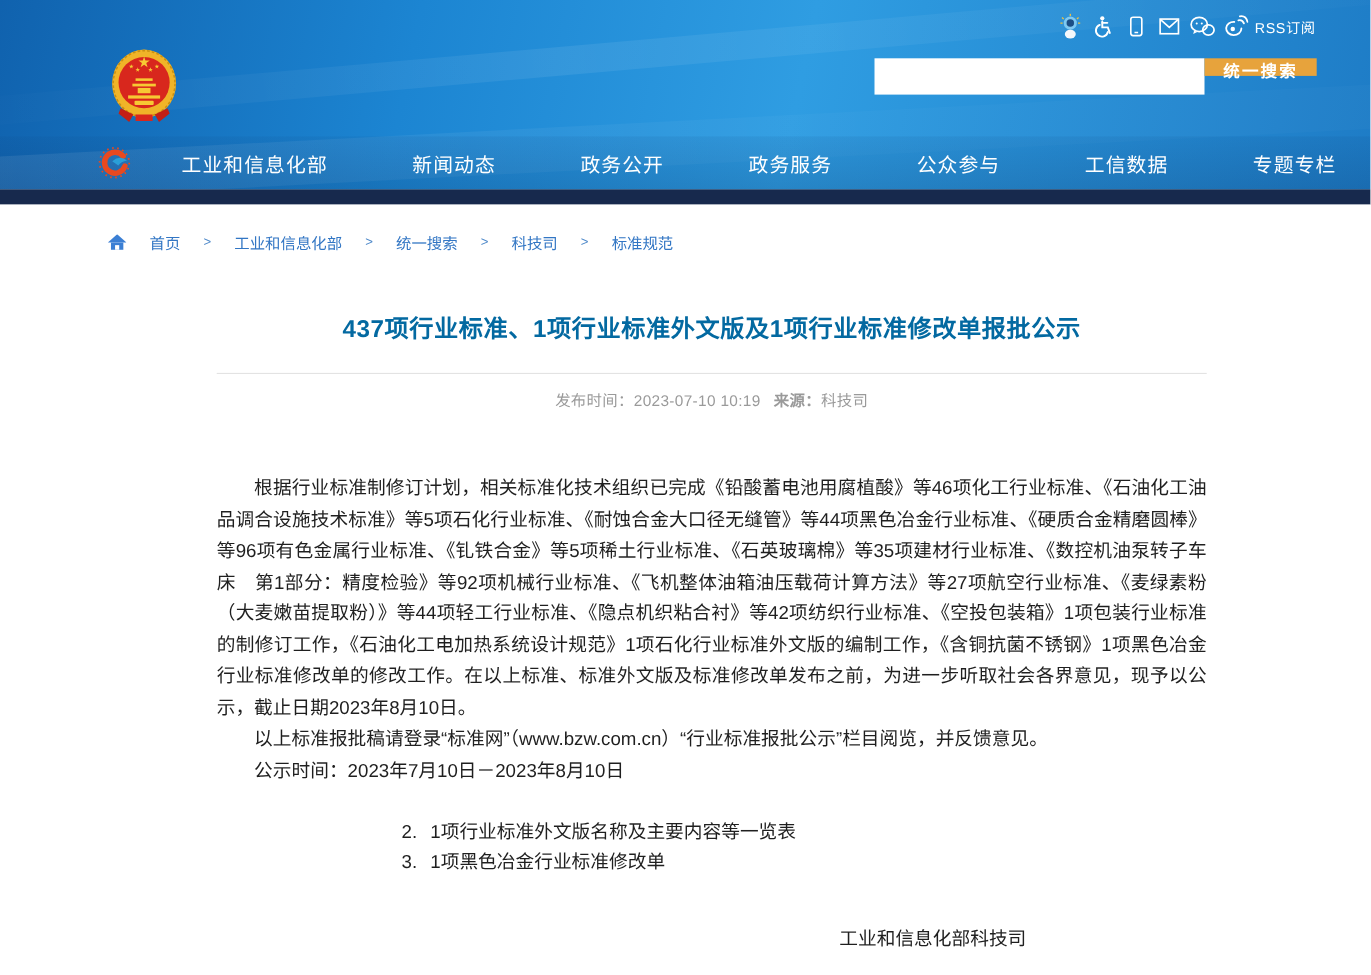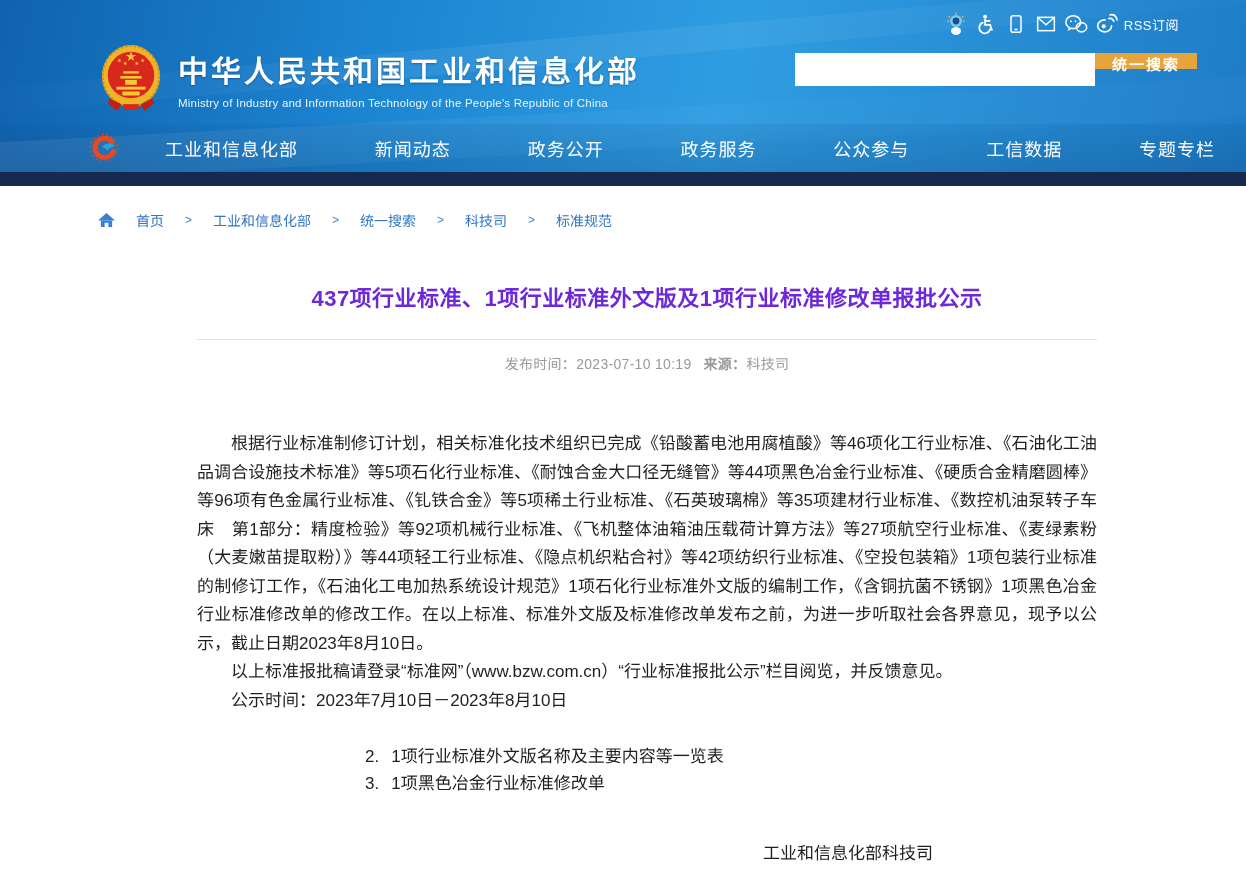--- a/index.html
+++ b/index.html
@@ -20,21 +20,21 @@
     background:linear-gradient(90deg,rgba(255,255,255,0.10),rgba(255,255,255,0.02) 60%);
     transform:rotate(-3deg);
   }
   .header::after{
     content:""; position:absolute; left:-5%; top:30px; width:115%; height:26px;
     background:linear-gradient(90deg,rgba(255,255,255,0.0),rgba(255,255,255,0.08) 40%,rgba(255,255,255,0.0));
     transform:rotate(-5deg);
   }
 
   .topbar{
-    position:absolute; top:12px; right:67px; display:flex; align-items:center;
+    position:absolute; top:12px; right:50px; display:flex; align-items:center;
     gap:6px; z-index:5;
   }
   .topbar .tb-icon{ display:inline-flex; width:24px; height:24px; align-items:center; justify-content:center; cursor:pointer;}
   .topbar .rss{ color:#fff; font-size:13px; cursor:pointer; letter-spacing:0.5px;}
 
   .brand{ position:absolute; left:100px; top:42px; display:flex; align-items:center; gap:16px; z-index:5;}
   .brand .emblem{ width:62px; height:72px; }
   .brand .titles .cn{
     color:#fff; font-size:30px; font-weight:bold; letter-spacing:3px;
     text-shadow:0 1px 2px rgba(0,30,70,0.35);
@@ -75,21 +75,21 @@
     margin-left:98px; display:flex; align-items:center; gap:21px;
     font-size:14px; color:#3276c4;
   }
   .breadcrumb .bc-link{ cursor:pointer; }
   .breadcrumb .sep{ color:#4a86c8; font-size:12px; }
   .home-icon{ width:17px; height:15px; display:inline-flex; }
 
   .article{ width:900px; margin-left:197px; }
   .article-title{
     margin-top:50px; text-align:center; font-size:22px; font-weight:bold;
-    color:#6d28d9; letter-spacing:0.5px;
+    color:#0369a1; letter-spacing:0.5px;
   }
   .title-rule{ border:none; border-top:1px solid #e3e3e3; margin-top:27px; }
   .article-meta{
     margin-top:13px; text-align:center; color:#9a9a9a; font-size:14px; letter-spacing:0.3px;
   }
   .article-meta .src{ margin-left:12px;font-weight:bold; }
 
   .article-body{ margin-top:57px; }
   .article-body p{
     font-size:17px; line-height:28.5px; color:#1f1f1f;
@@ -191,24 +191,20 @@
           <rect x="24" y="30" width="16" height="2.4"></rect>
           <rect x="21" y="35" width="22" height="2.6"></rect>
           <rect x="26" y="39" width="12" height="5"></rect>
           <rect x="17" y="46" width="30" height="3"></rect>
           <rect x="23" y="51" width="18" height="4" rx="1"></rect>
         </g>
         <path d="M10 58 L22 64 L18 71 L8 63 Z" fill="#c21f16"></path>
         <path d="M54 58 L42 64 L46 71 L56 63 Z" fill="#c21f16"></path>
         <path d="M24 64 h16 v6 h-16 z" fill="#d8271d"></path>
       </svg>
-    </span>
-    <span class="titles">
-      <div class="cn">中华人民共和国工业和信息化部</div>
-      <div class="en">Ministry of Industry and Information Technology of the People's Republic of China</div>
     </span>
   </div>
 
   <div class="search-area">
     <div class="search-row">
       <input class="search-input" type="text" style="">
       <button class="search-btn">统一搜索</button>
     </div>
   </div>
 

